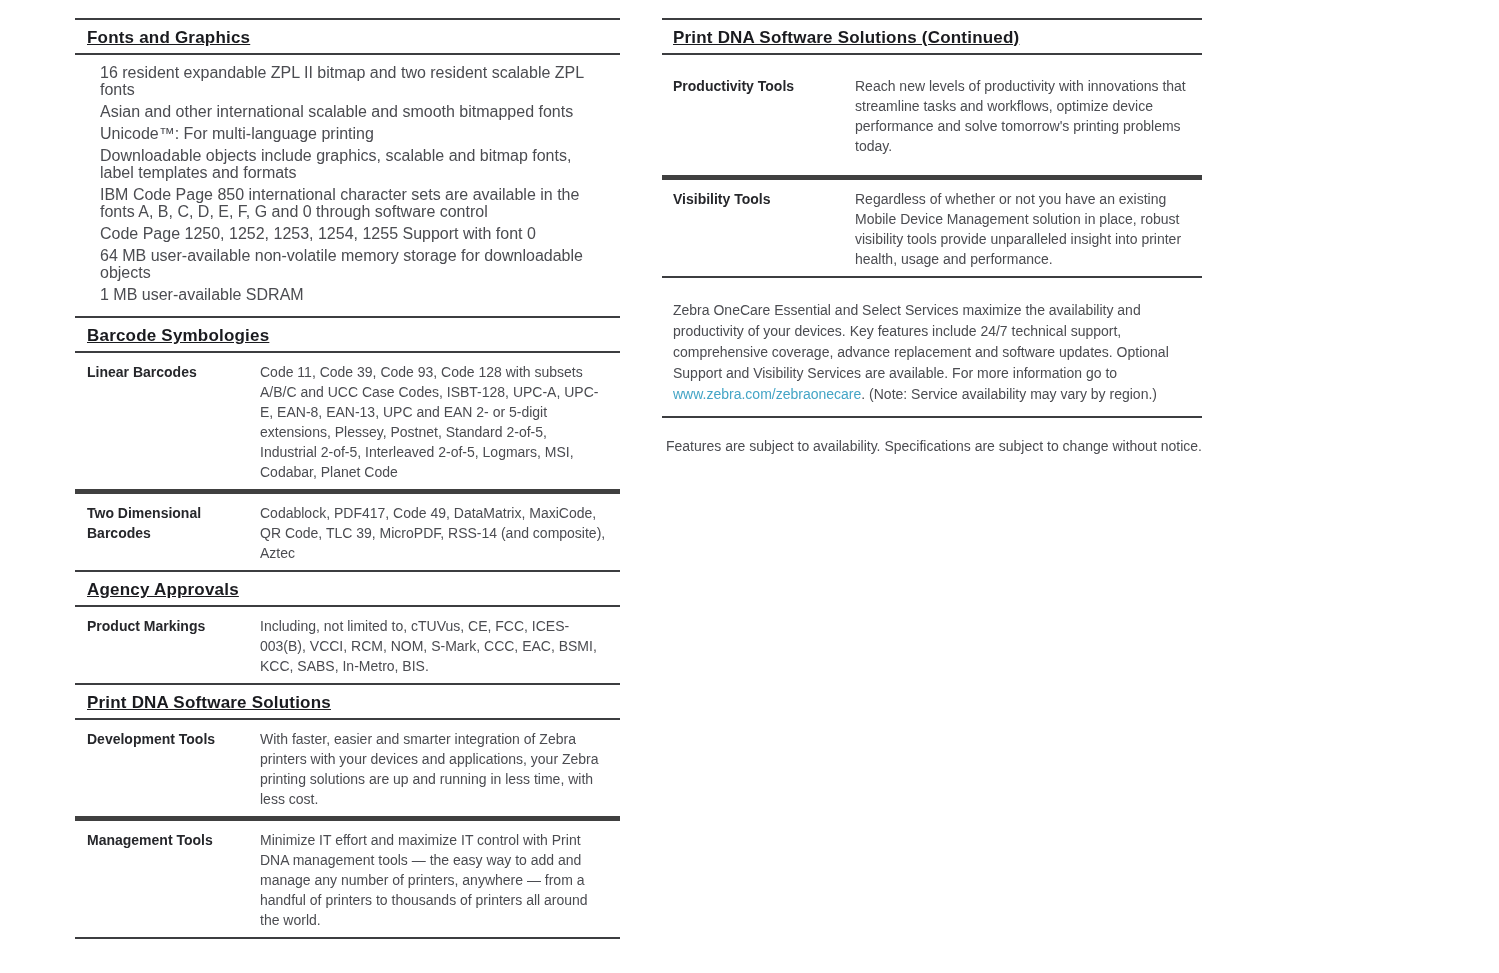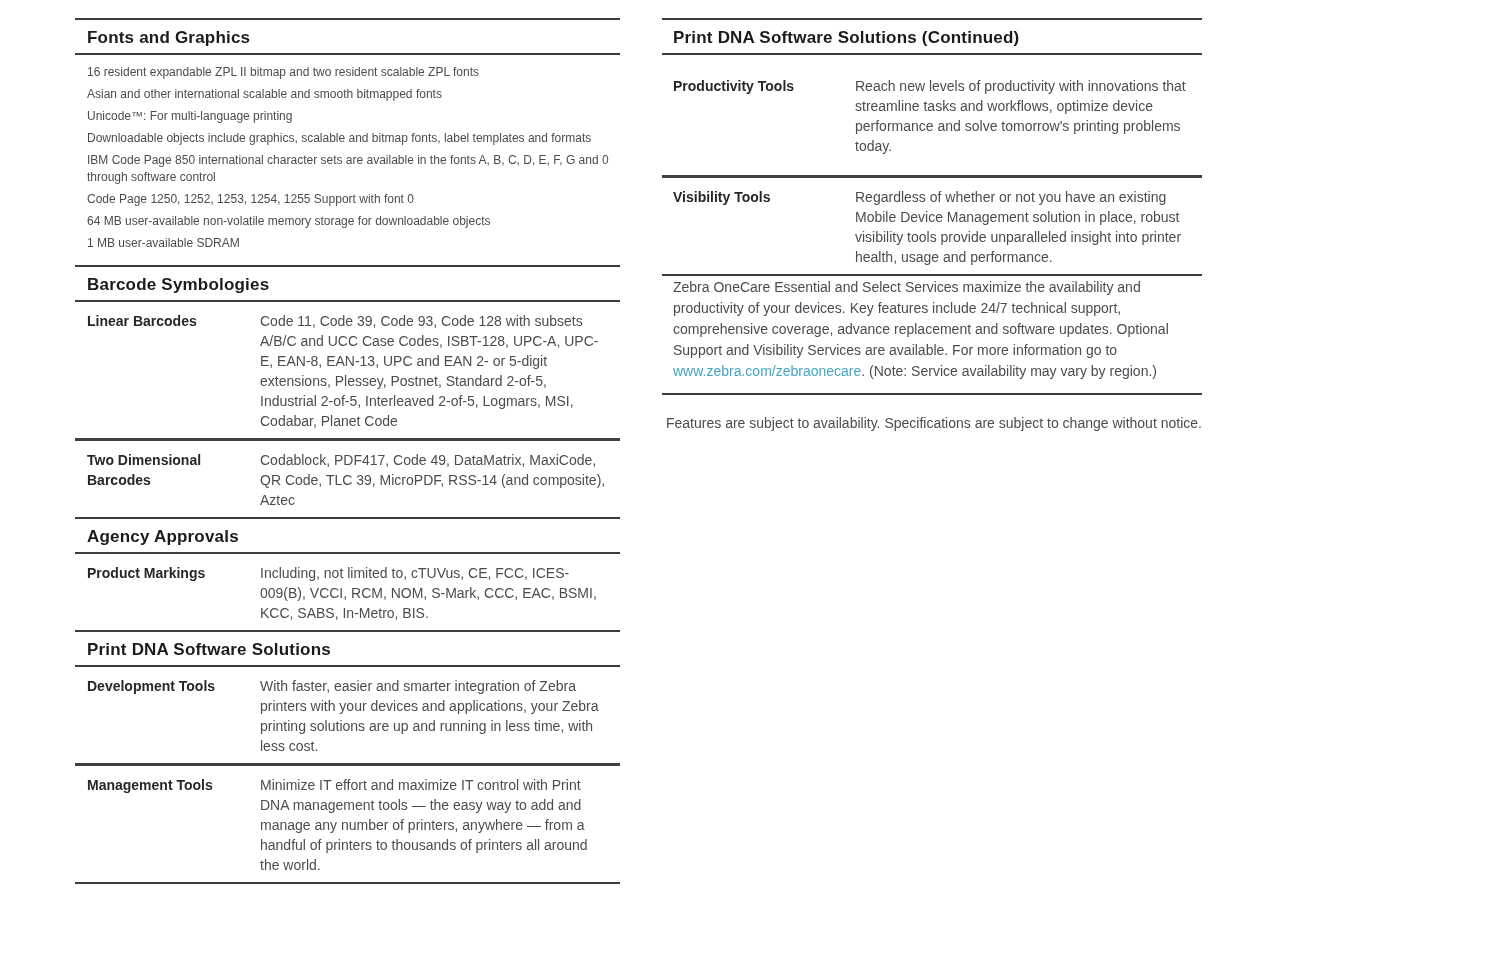--- a/index.html
+++ b/index.html
@@ -22,53 +22,54 @@
 
   .sec-heading {
     margin: 0;
     padding: 8px 0 5px 12px;
     font-size: 17px;
     line-height: 20px;
     font-weight: 700;
     color: #1a1b1f;
     letter-spacing: 0.2px;
     border-bottom: 2px solid #3c3d40;
+    text-decoration: underline;
   }
   .col-right .sec-heading { padding-left: 11px; }
 
   .plain-body { padding: 9px 0 8px 12px; }
   .spec-line {
-    margin: 0 0 5px;
-    font-size: 12px;
+    margin: 0 13px 5px;
+    font-size: 16px;
     line-height: 17px;
   }
 
   .row { display: flex; padding: 9px 0 7px 12px; }
   .col-right .row { padding-left: 11px; margin-top: 12px; }
-  .row + .row { border-top: 3px solid #404040; }
+  .row + .row { border-top: 5px solid #404040; }
   .row-label {
     flex: none;
     width: 165px;
     padding-right: 8px;
     font-weight: 700;
     font-size: 14px;
     line-height: 20px;
     color: #26272b;
   }
   .col-right .row-label { width: 174px; }
   .row-value {
     flex: 1;
     padding-right: 14px;
     font-size: 14px;
     line-height: 20px;
   }
 
   .services-text {
     margin: 0;
-    padding: 1px 0 11px 11px;
+    padding: 22px 0 11px 11px;
     font-size: 14px;
     line-height: 21px;
   }
   .link { color: #44a5c6; text-decoration: none; cursor: pointer; }
 
   .footer-note {
     margin: 20px 0 0;
     padding-left: 4px;
     font-size: 14px;
     line-height: 17px;
@@ -104,21 +105,21 @@
       <div class="row">
         <div class="row-label">Two Dimensional Barcodes</div>
         <div class="row-value">Codablock, PDF417, Code 49, DataMatrix, MaxiCode, QR Code, TLC 39, MicroPDF, RSS-14 (and composite), Aztec</div>
       </div>
     </section>
 
     <section class="sec">
       <h2 class="sec-heading">Agency Approvals</h2>
       <div class="row">
         <div class="row-label">Product Markings</div>
-        <div class="row-value">Including, not limited to, cTUVus, CE, FCC, ICES-009(B), VCCI, RCM, NOM, S-Mark, CCC, EAC, BSMI, KCC, SABS, In-Metro, BIS.</div>
+        <div class="row-value">Including, not limited to, cTUVus, CE, FCC, ICES-003(B), VCCI, RCM, NOM, S-Mark, CCC, EAC, BSMI, KCC, SABS, In-Metro, BIS.</div>
       </div>
     </section>
 
     <section class="sec sec-closed">
       <h2 class="sec-heading">Print DNA Software Solutions</h2>
       <div class="row">
         <div class="row-label">Development Tools</div>
         <div class="row-value">With faster, easier and smarter integration of Zebra printers with your devices and applications, your Zebra printing solutions are up and running in less time, with less cost.</div>
       </div>
       <div class="row">

